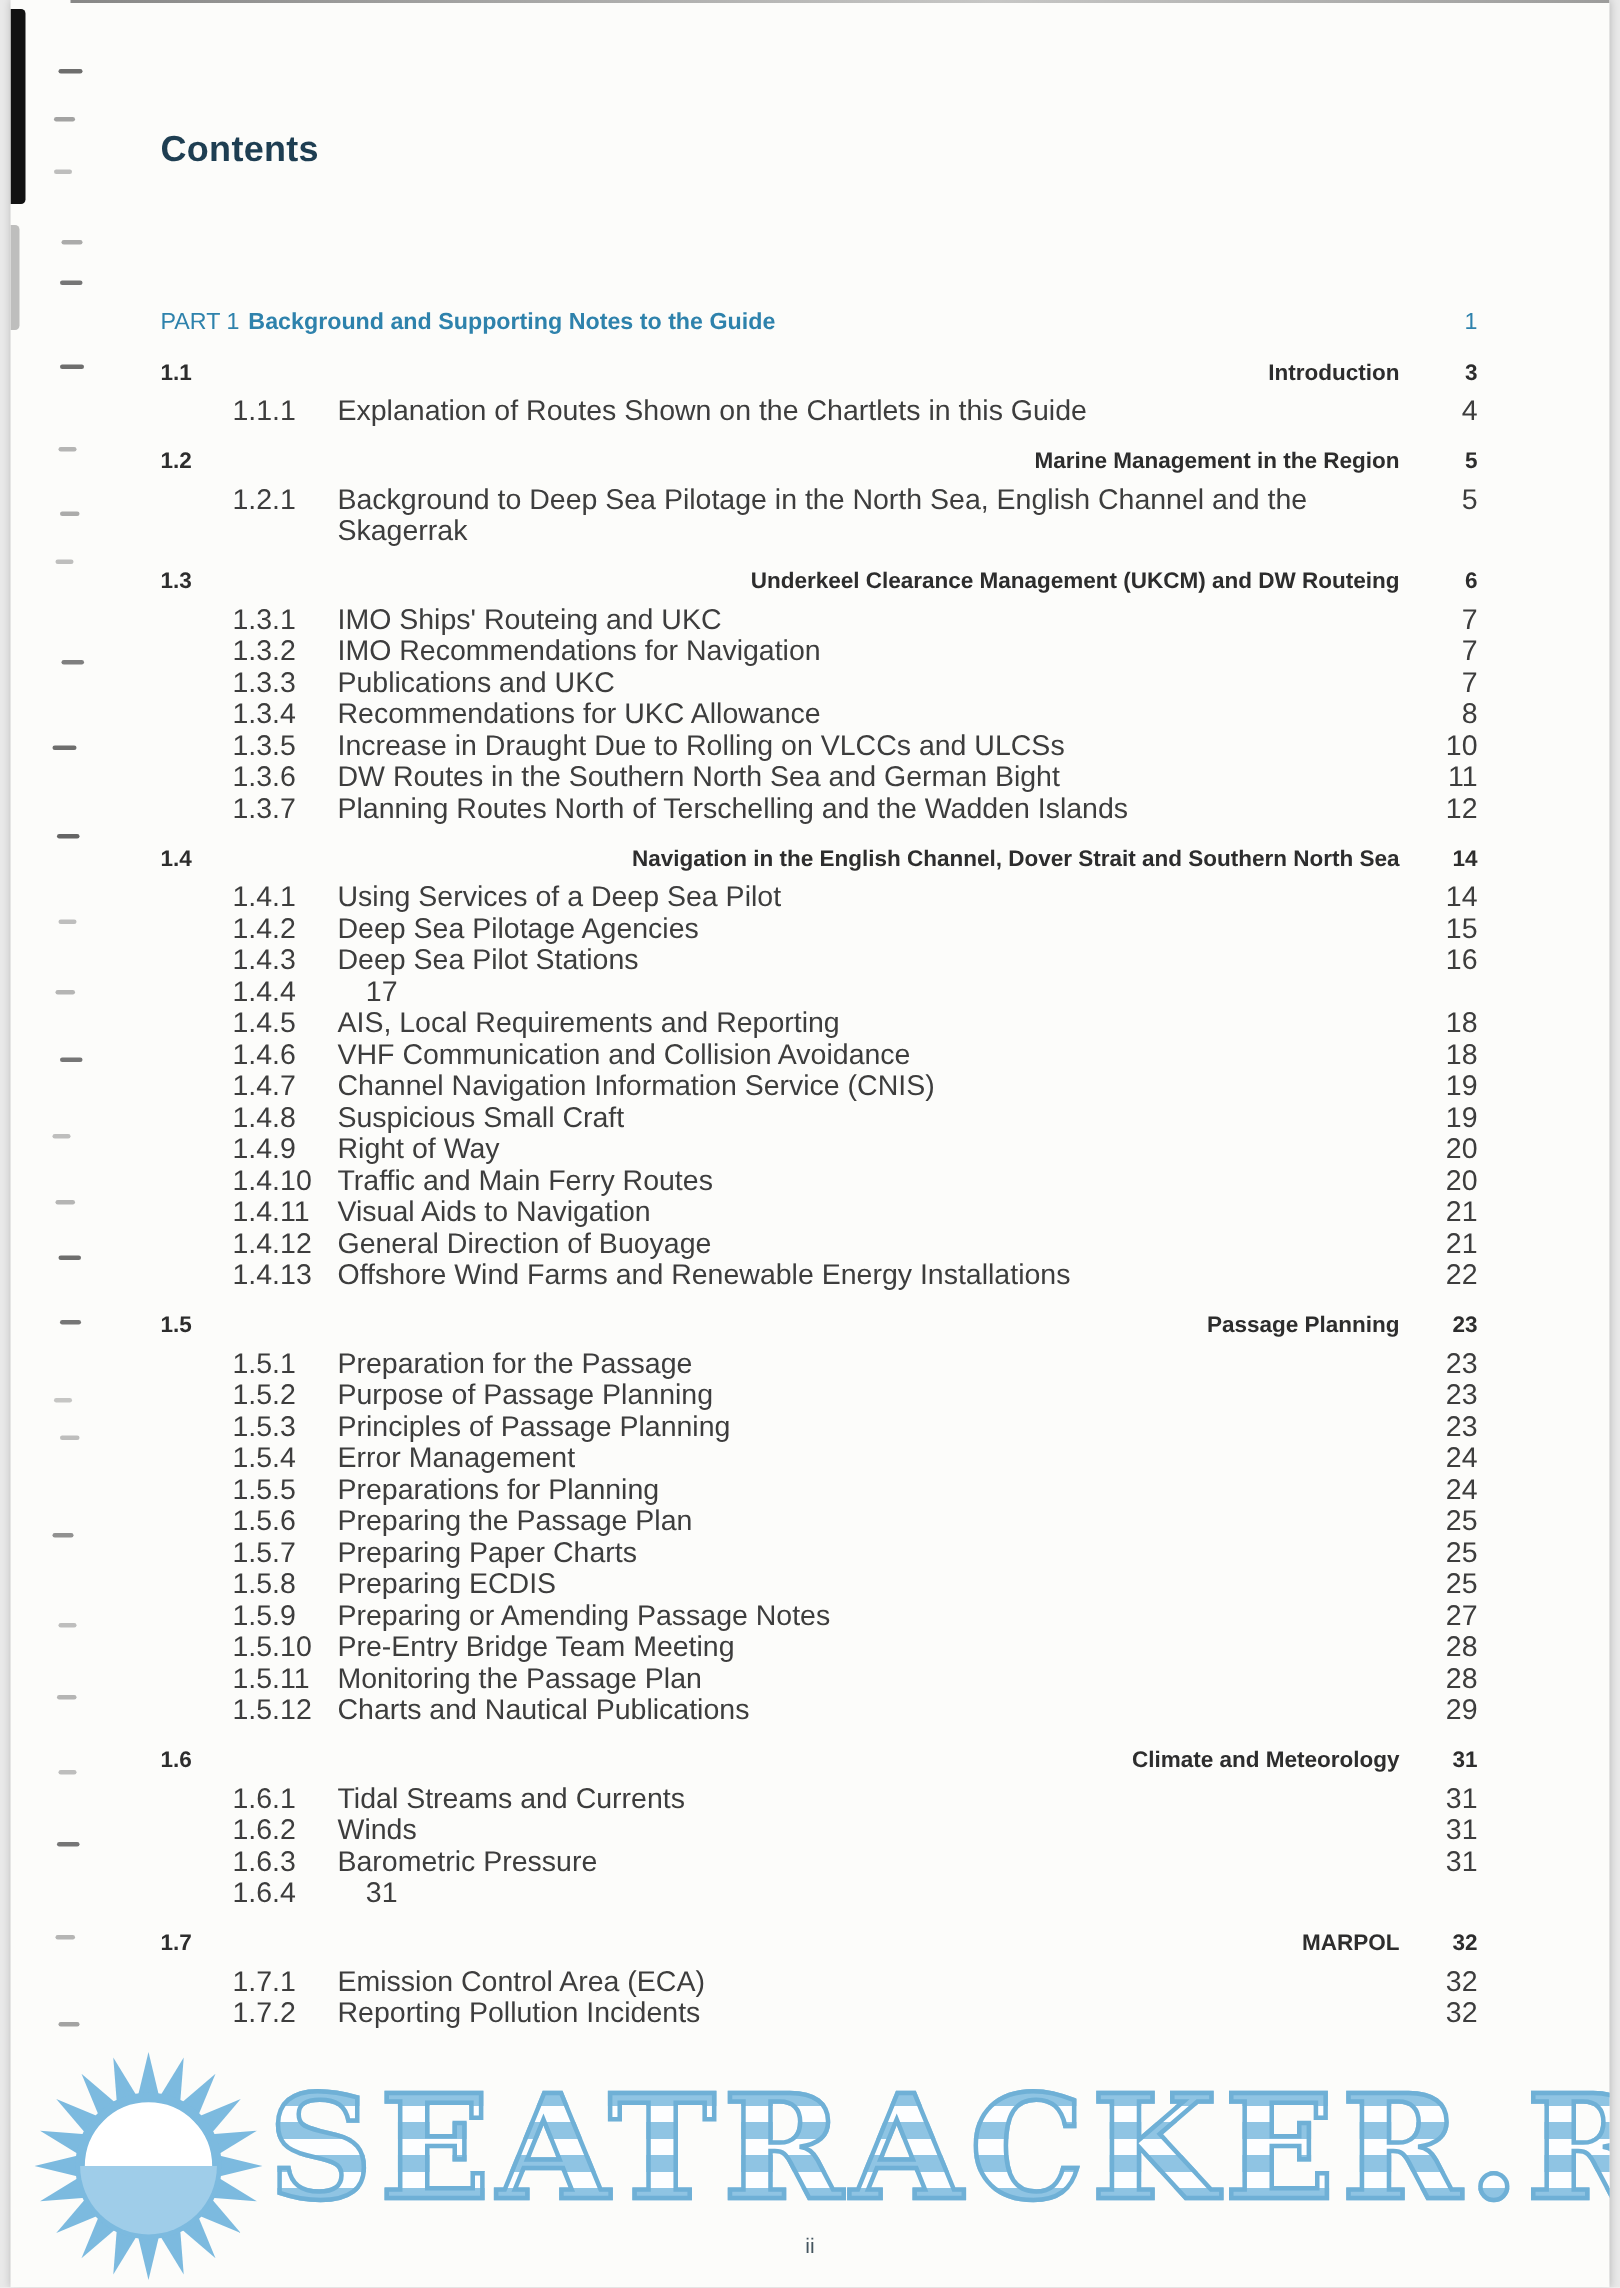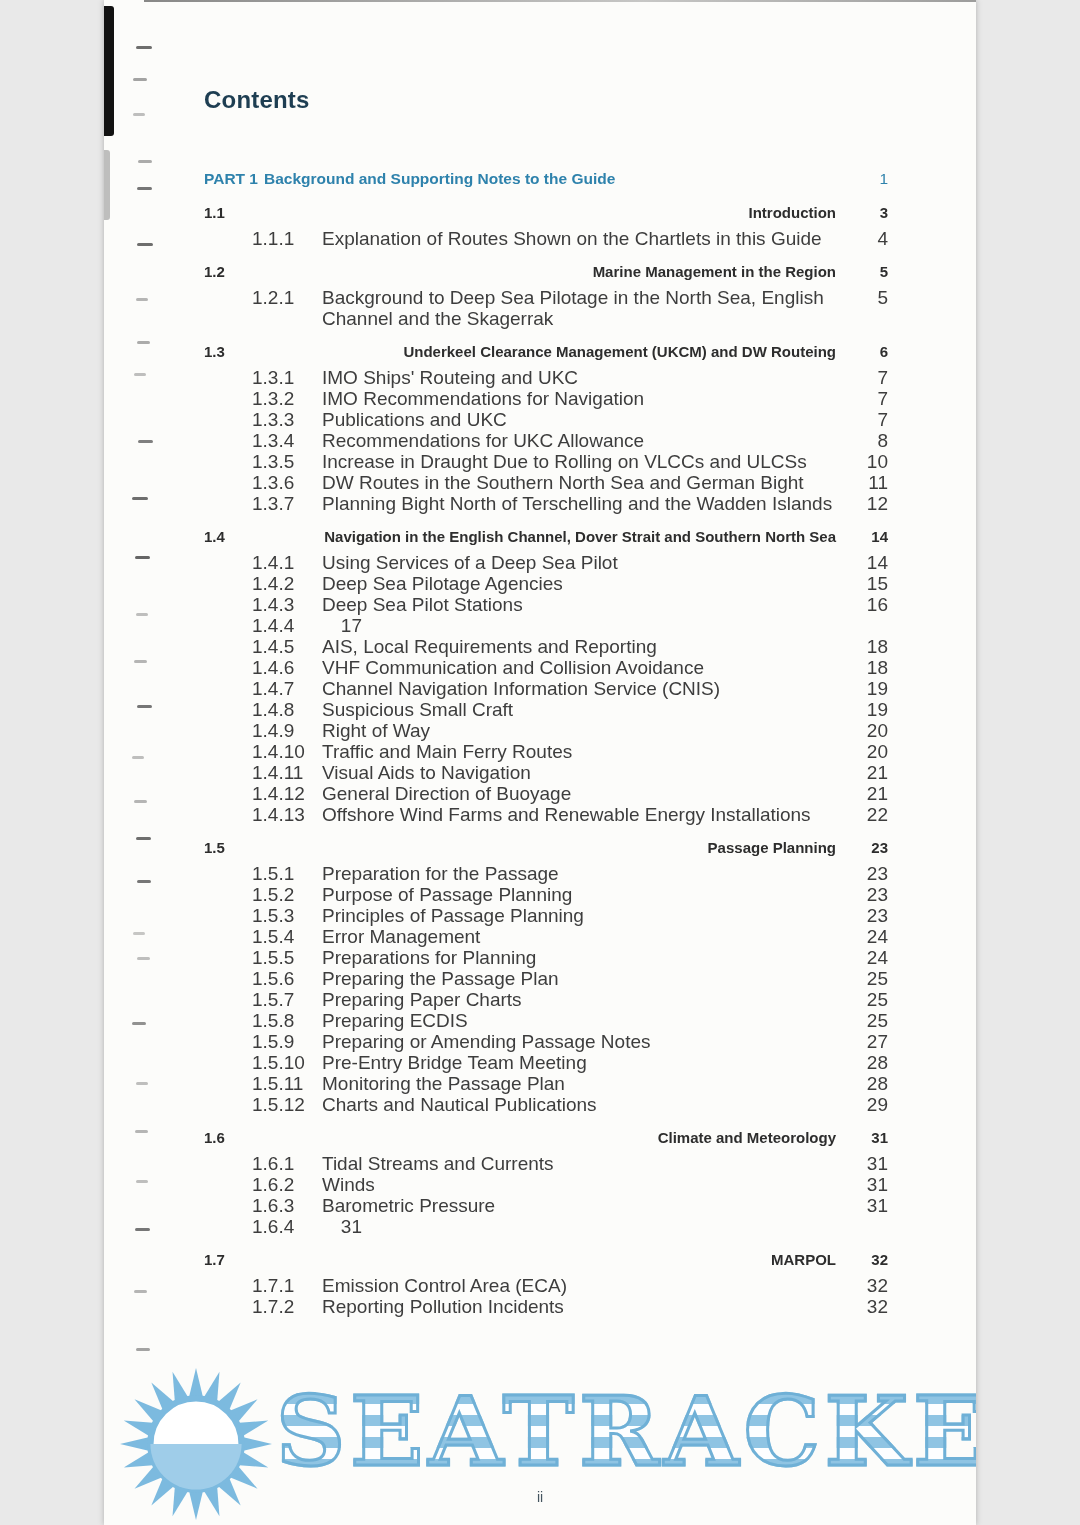--- a/index.html
+++ b/index.html
@@ -1,19 +1,19 @@
 <!DOCTYPE html>
 <html><head>
 <meta charset="utf-8">
 <style>
   * { margin:0; padding:0; box-sizing:border-box; }
   html,body { background:#e9e9e9; font-family:"Liberation Sans", sans-serif; }
   .page {
     position:relative;
-    width:872px; height:1525px;
+    width:1066px; height:1525px;
     margin:0 auto;
     background:#fcfcfa;
     overflow:hidden;
     box-shadow:0 0 6px rgba(0,0,0,.25);
   }
   
   .top-edge {
     position:absolute; top:0; left:40px; right:0; height:2px;
     background:linear-gradient(90deg, rgba(40,40,40,.55), rgba(40,40,40,.25) 60%, rgba(40,40,40,.45));
   }
@@ -32,21 +32,21 @@
   .content { position:absolute; left:100px; right:88px; top:86px; }
   .contents-heading {
     font-size:24px; line-height:28px; font-weight:bold;
     color:#1e3e52; letter-spacing:.2px;
   }
   .part-row {
     margin-top:54px;
     display:flex; align-items:baseline;
     color:#2e82ac; font-size:15.5px; line-height:22px;
   }
-  .part-label { font-weight:bold; margin-right:6px; }
+  .part-label { font-weight:normal; margin-right:6px;margin-top:36px; }
   .part-title { font-weight:bold; flex:1; }
   .part-page  { font-weight:normal; text-align:right; min-width:40px; }
 
   .section { margin-top:12px; }
   .section-header {
     display:flex; align-items:baseline;
     font-weight:bold; color:#2d2d2d; font-size:15px; line-height:22px;
   }
   .sec-num  { width:48px; flex:0 0 48px; }
   .sec-title{ flex:1; padding-right:12px;text-align:right; }
@@ -191,21 +191,21 @@
               <span class="sub-title">Increase in Draught Due to Rolling on VLCCs and ULCSs</span>
               <span class="sub-page">10</span>
             </div>
             <div class="sub-row">
               <span class="sub-num">1.3.6</span>
               <span class="sub-title">DW Routes in the Southern North Sea and German Bight</span>
               <span class="sub-page">11</span>
             </div>
             <div class="sub-row">
               <span class="sub-num">1.3.7</span>
-              <span class="sub-title">Planning Bight North of Terschelling and the Wadden Islands</span>
+              <span class="sub-title">Planning Routes North of Terschelling and the Wadden Islands</span>
               <span class="sub-page">12</span>
             </div>
           </div>
         </div>
         <div class="section">
           <div class="section-header">
             <span class="sec-num">1.4</span>
             <span class="sec-title">Navigation in the English Channel, Dover Strait and Southern North Sea</span>
             <span class="sec-page">14</span>
           </div>

